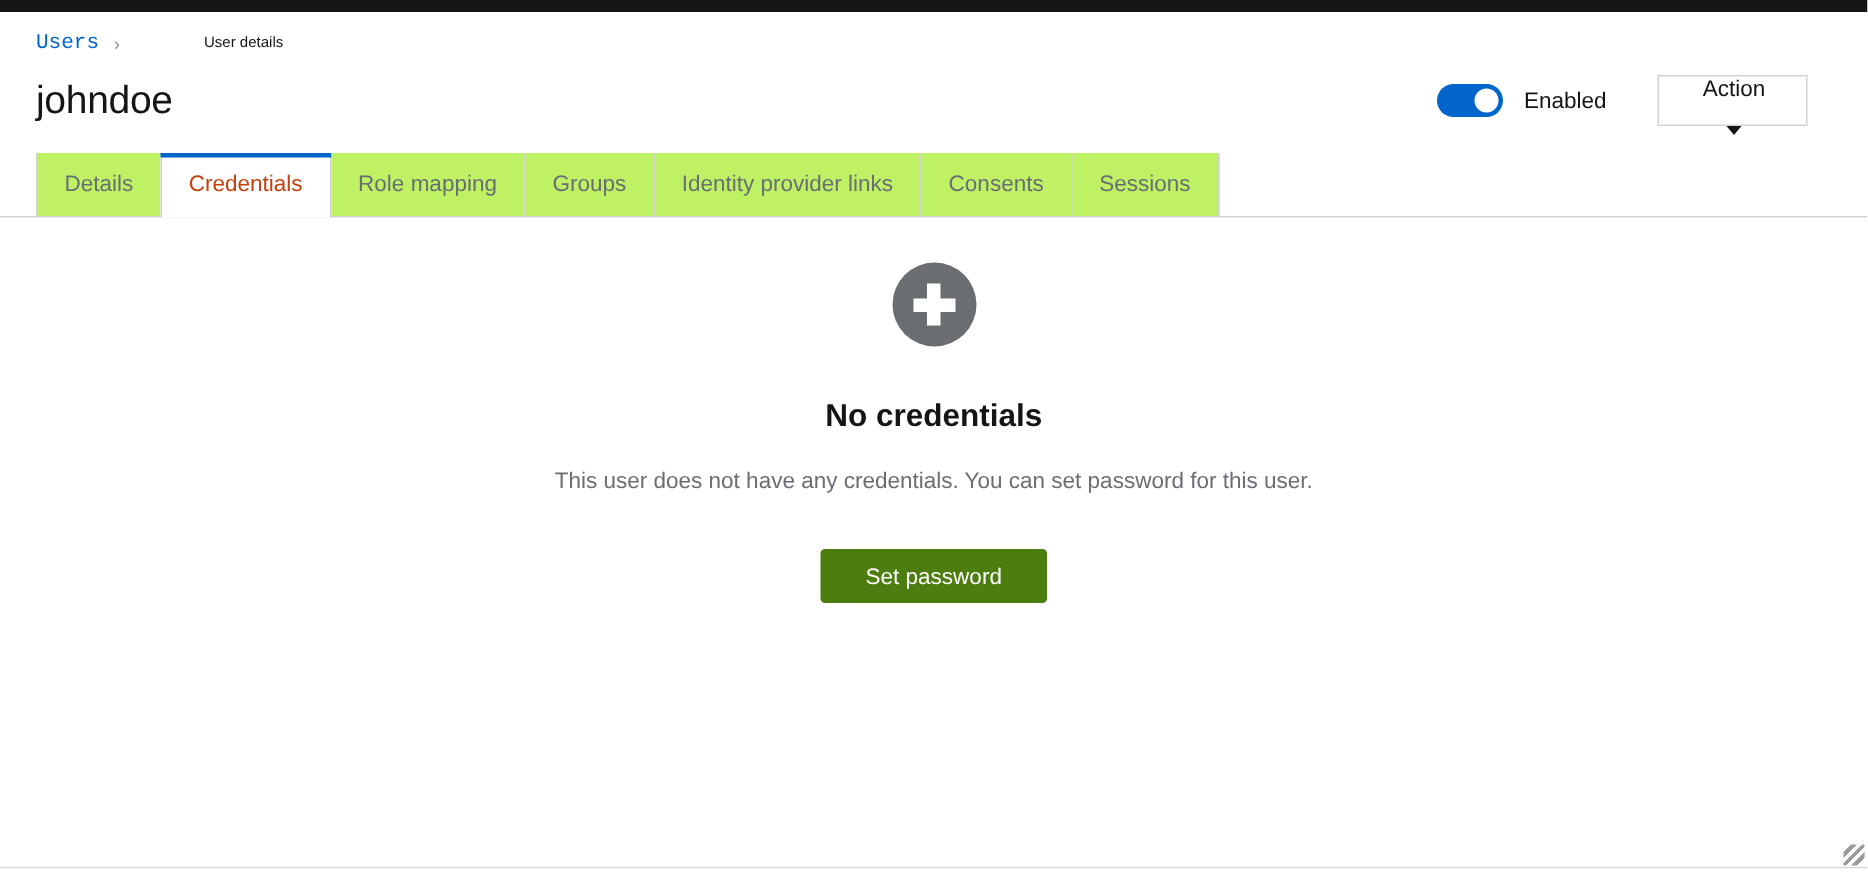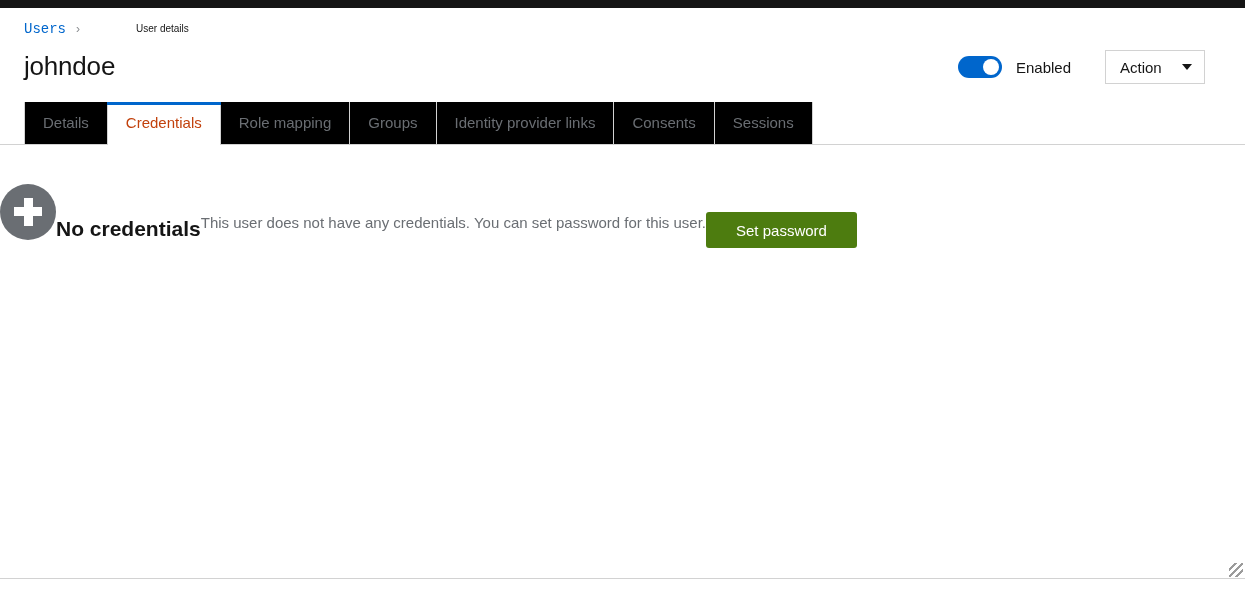--- a/index.html
+++ b/index.html
@@ -104,20 +104,21 @@
     gap: 16px;
     min-width: 100px;
     height: 34px;
     padding: 0 12px 0 14px;
     border: 1px solid #d2d2d2;
     background: #ffffff;
     font-size: 15px;
     color: #151515;
     cursor: pointer;
     box-sizing: border-box;
+    flex-direction: column;
   }
   .caret {
     width: 0;
     height: 0;
     border-left: 5px solid transparent;
     border-right: 5px solid transparent;
     border-top: 6px solid #151515;
   }
 
   
@@ -129,21 +130,21 @@
   .tabs {
     display: flex;
     align-items: flex-end;
     padding-left: 24px;
   }
   .tab {
     position: relative;
     padding: 12px 18px 13px;
     font-size: 15px;
     color: #6a6e73;
-    background: #000000;
+    background: #bef264;
     border-left: 1px solid #d2d2d2;
     cursor: pointer;
     white-space: nowrap;
     box-sizing: border-box;
   }
   .tab:last-child {
     border-right: 1px solid #d2d2d2;
   }
   .tab.active {
     background: #ffffff;
@@ -162,21 +163,21 @@
     height: 3px;
     background: #0066cc;
   }
   .tab.active + .tab {
     border-left: none;
   }
 
   
   .empty-state {
     display: flex;
-    flex-direction: row;
+    flex-direction: column;
     align-items: center;
     text-align: center;
     padding-top: 30px;
   }
   .empty-icon {
     width: 56px;
     height: 56px;
     border-radius: 50%;
     background: #6a6e73;
     display: flex;

